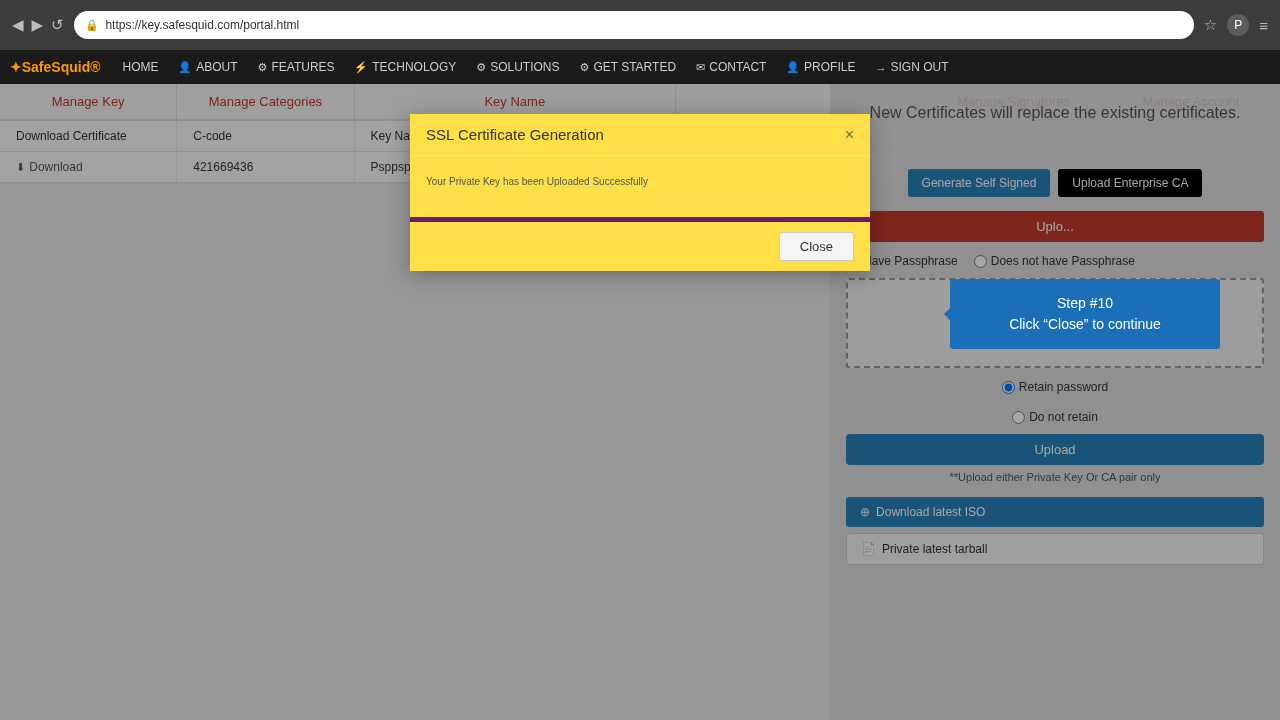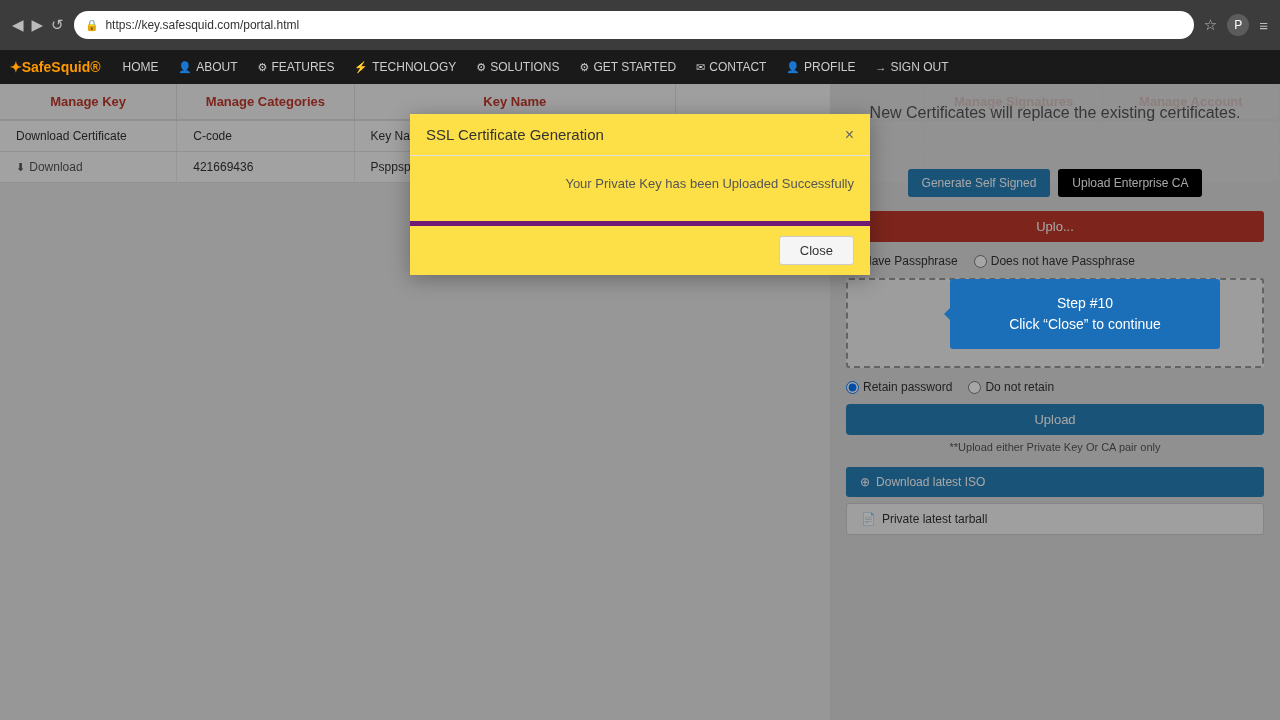--- a/index.html
+++ b/index.html
@@ -88,21 +88,21 @@
     }
     .table-header {
       display: flex;
       background: #f5f5f5;
       border-bottom: 2px solid #ddd;
     }
     .table-header-cell {
       padding: 10px 16px;
       font-size: 13px;
       color: #c0392b;
-      font-weight: bold;
+      font-weight: normal;
       flex: 1;
       text-align: center;
       border-right: 1px solid #ddd;
     }
     .table-col-row {
       display: flex;
       background: #f9f9f9;
       border-bottom: 1px solid #e0e0e0;
     }
     .table-data-cell {
@@ -195,20 +195,21 @@
       margin-bottom: 12px;
       border-radius: 3px;
     }
     .retain-row {
       display: flex;
       gap: 16px;
       align-items: center;
       margin-bottom: 10px;
       font-size: 12px;
       color: #333;
+      flex-direction: column;
     }
     .btn-upload-blue {
       background: #2980b9;
       color: #fff;
       border: none;
       padding: 8px;
       font-size: 13px;
       border-radius: 4px;
       cursor: pointer;
       display: block;
@@ -282,23 +283,22 @@
     .modal-close {
       background: none;
       border: none;
       font-size: 16px;
       color: #666;
       cursor: pointer;
       line-height: 1;
     }
     .modal-body {
       padding: 20px 16px 30px;
-      font-size: 13px;
+      font-size: 10px;
       color: #555;
-      text-align: right;
     }
     .modal-footer {
       padding: 10px 16px;
       display: flex;
       justify-content: flex-end;
       border-top: 5px solid #701a75;
     }
     .btn-close-modal {
       background: #f5f5f5;
       border: 1px solid #ccc;

